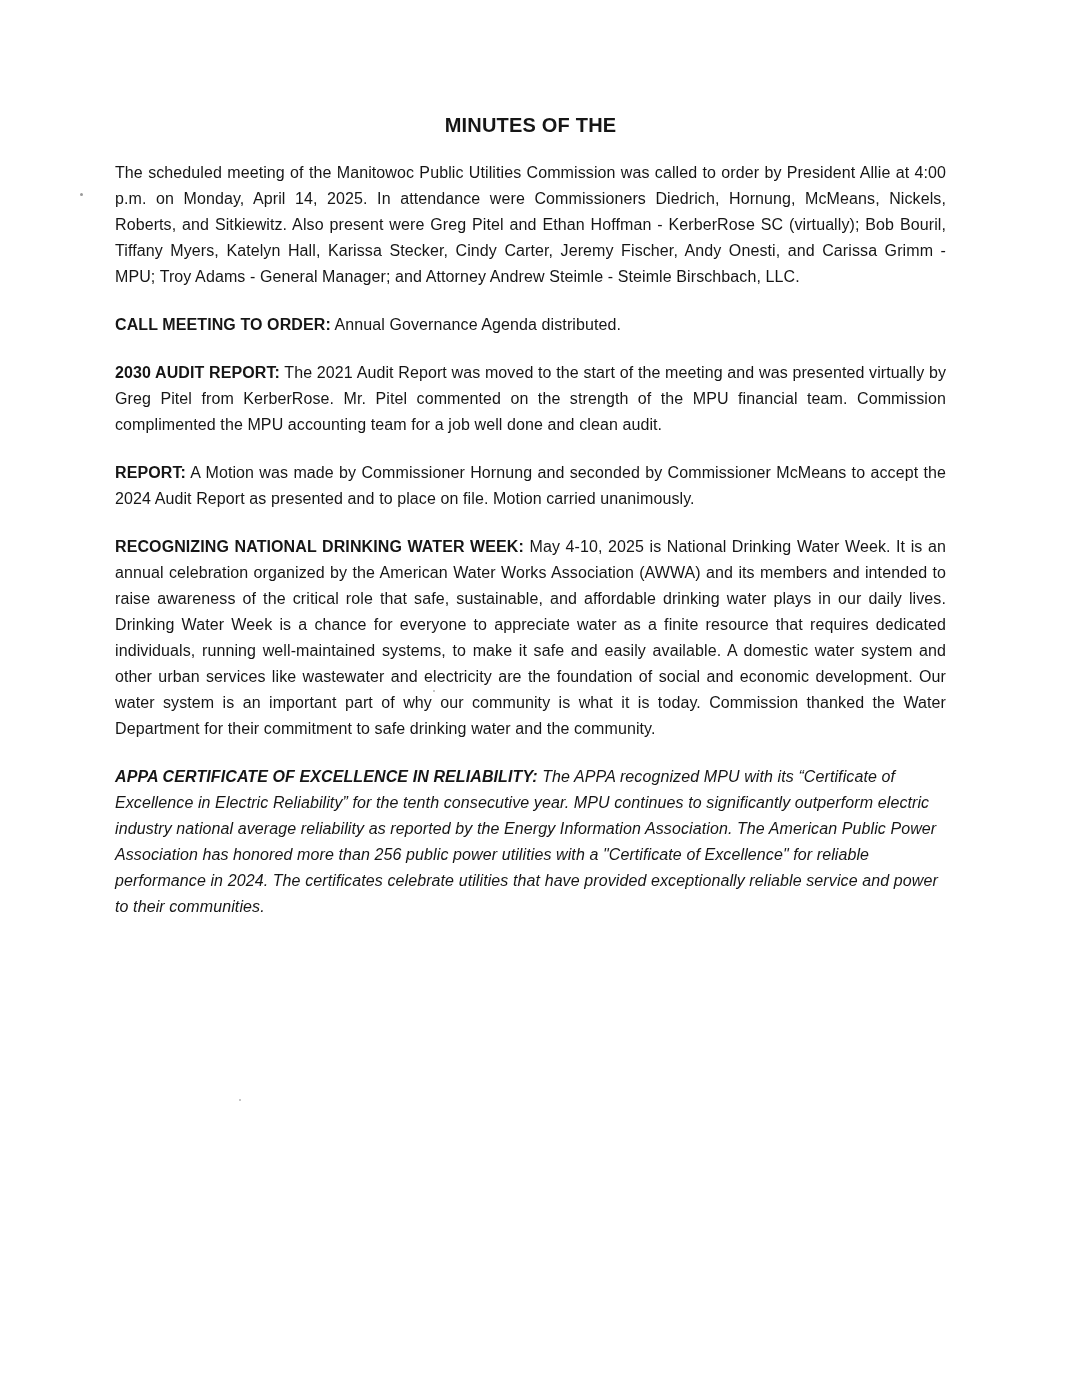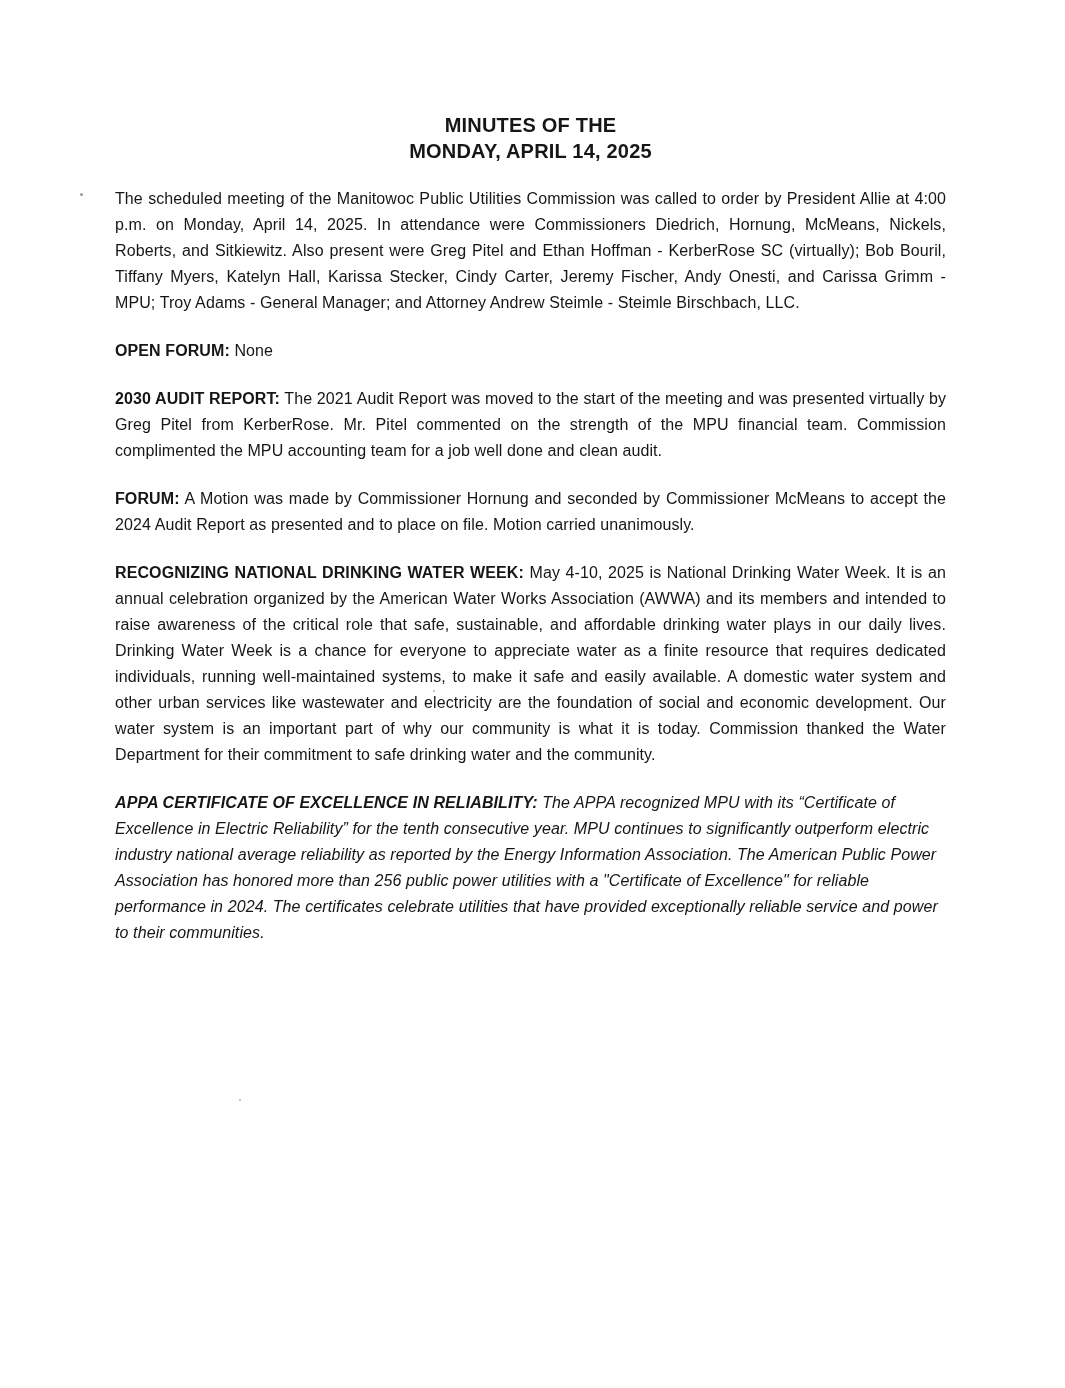--- a/index.html
+++ b/index.html
@@ -54,31 +54,30 @@
 
 <div class="page">
   <div class="speck speck-1"></div>
   <div class="speck speck-2"></div>
   <div class="speck speck-3"></div>
 
   <div class="content">
 
     <div class="title-block">
       <div class="title-line">MINUTES OF THE</div>
-      <div class="title-line">MONDAY, APRIL 14, 2025</div>
     </div>
 
     <p class="para"><b class="head"></b><span>The scheduled meeting of the Manitowoc Public Utilities Commission was called to order by President Allie at 4:00 p.m. on Monday, April 14, 2025. In attendance were Commissioners Diedrich, Hornung, McMeans, Nickels, Roberts, and Sitkiewitz. Also present were Greg Pitel and Ethan Hoffman - KerberRose SC (virtually); Bob Bouril, Tiffany Myers, Katelyn Hall, Karissa Stecker, Cindy Carter, Jeremy Fischer, Andy Onesti, and Carissa Grimm - MPU; Troy Adams - General Manager; and Attorney Andrew Steimle - Steimle Birschbach, LLC.</span></p>
 
+    <p class="para"><b class="head">CALL MEETING TO ORDER:</b><span> Annual Governance Agenda distributed.</span></p>
 
-    <p class="para"><b class="head">OPEN FORUM:</b><span> None</span></p>
 
     <p class="para"><b class="head">2030 AUDIT REPORT:</b><span> The 2021 Audit Report was moved to the start of the meeting and was presented virtually by Greg Pitel from KerberRose. Mr. Pitel commented on the strength of the MPU financial team. Commission complimented the MPU accounting team for a job well done and clean audit.</span></p>
 
-    <p class="para"><b class="head">FORUM:</b><span> A Motion was made by Commissioner Hornung and seconded by Commissioner McMeans to accept the 2024 Audit Report as presented and to place on file. Motion carried unanimously.</span></p>
+    <p class="para"><b class="head">REPORT:</b><span> A Motion was made by Commissioner Hornung and seconded by Commissioner McMeans to accept the 2024 Audit Report as presented and to place on file. Motion carried unanimously.</span></p>
 
 
     <p class="para"><b class="head">RECOGNIZING NATIONAL DRINKING WATER WEEK:</b><span> May 4-10, 2025 is National Drinking Water Week. It is an annual celebration organized by the American Water Works Association (AWWA) and its members and intended to raise awareness of the critical role that safe, sustainable, and affordable drinking water plays in our daily lives. Drinking Water Week is a chance for everyone to appreciate water as a finite resource that requires dedicated individuals, running well-maintained systems, to make it safe and easily available. A domestic water system and other urban services like wastewater and electricity are the foundation of social and economic development. Our water system is an important part of why our community is what it is today. Commission thanked the Water Department for their commitment to safe drinking water and the community.</span></p>
 
     <p class="para align-left"><b class="head">APPA CERTIFICATE OF EXCELLENCE IN RELIABILITY:</b><span> The APPA recognized MPU with its “Certificate of Excellence in Electric Reliability” for the tenth consecutive year. MPU continues to significantly outperform electric industry national average reliability as reported by the Energy Information Association. The American Public Power Association has honored more than 256 public power utilities with a "Certificate of Excellence" for reliable performance in 2024. The certificates celebrate utilities that have provided exceptionally reliable service and power to their communities.</span></p>
 
   </div>
 </div>
 
 </body></html>

